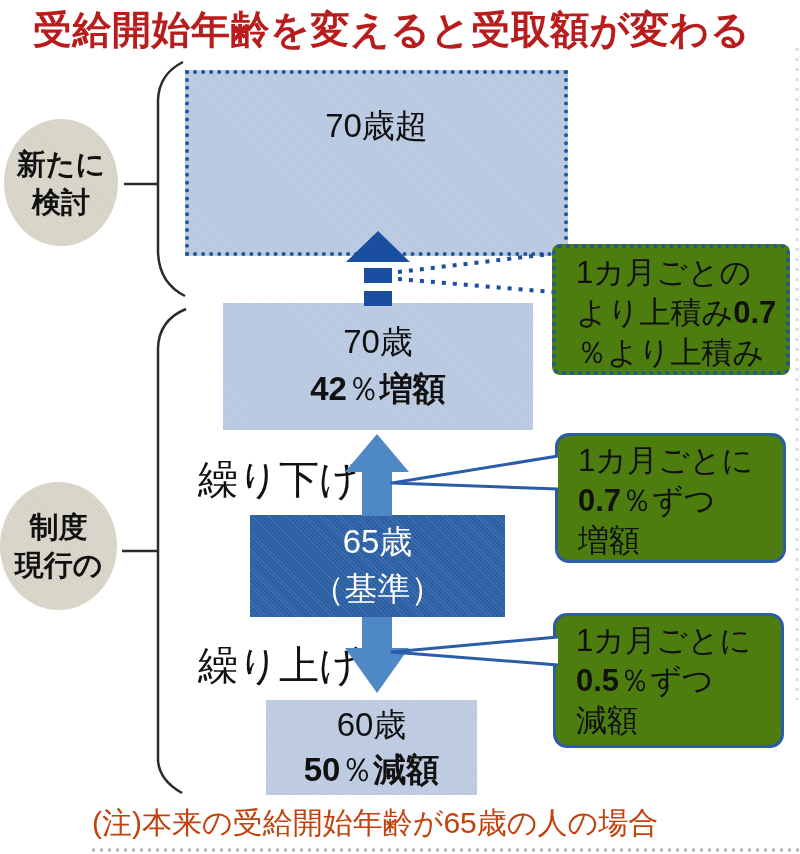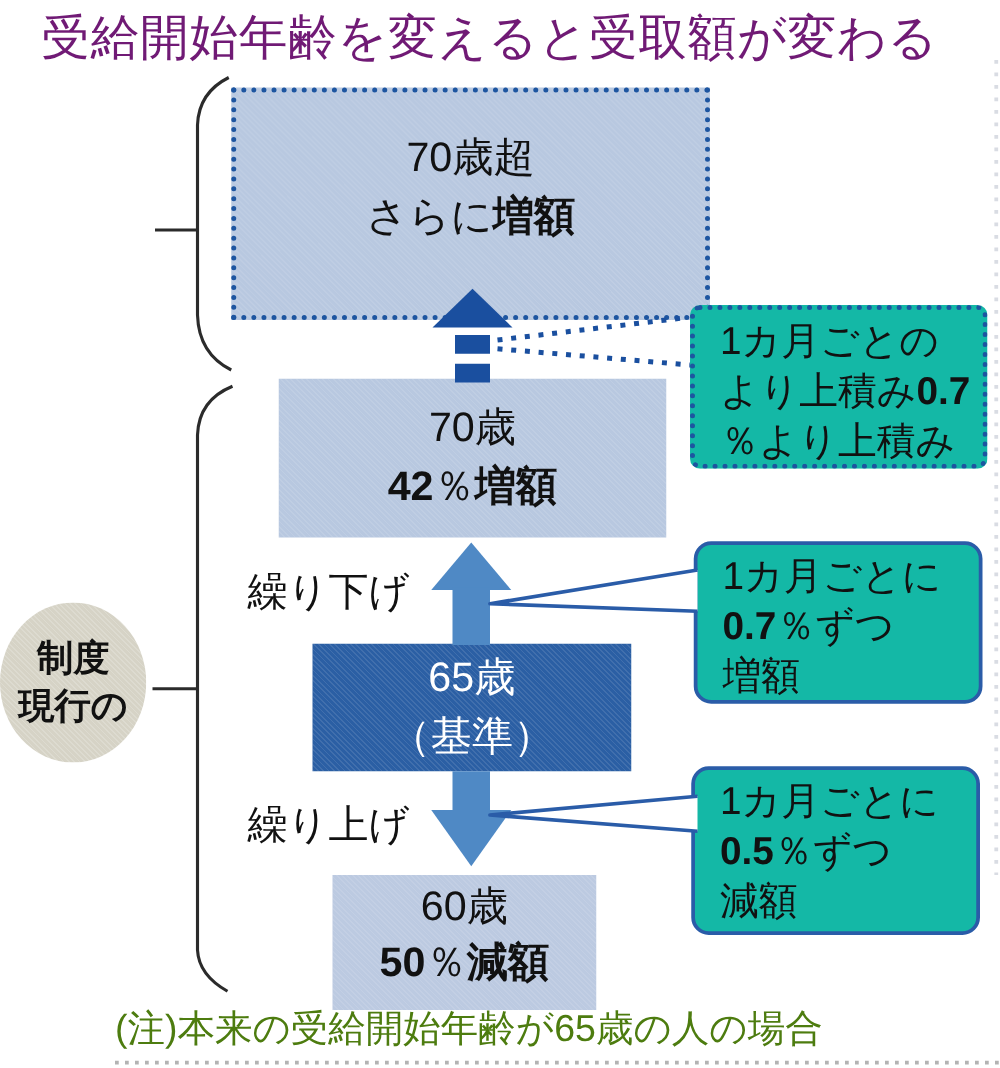--- a/index.html
+++ b/index.html
@@ -2,22 +2,22 @@
 <html><head>
 <meta charset="utf-8">
 <style>
   * { margin:0; padding:0; box-sizing:border-box; }
   html,body { background:#ffffff; }
   .stage {
     position:relative; width:800px; height:854px; background:#ffffff;
     font-family:"Liberation Sans", sans-serif; color:#151515; overflow:hidden;
   }
   .title {
-    position:absolute; left:33px; top:3px; font-size:39px; font-weight:normal;
-    white-space:nowrap; letter-spacing:0.5px; color:#701a75;
+    position:absolute; left:33px; top:3px; font-size:39px; font-weight:bold;
+    white-space:nowrap; letter-spacing:0.5px; color:#b91c1c;
   }
   
   .circle {
     position:absolute; background:#d6d3c6; border-radius:50%;
     display:flex; flex-direction:column; justify-content:center; text-align:center;
     font-weight:bold; font-size:29px; line-height:38px; color:#111;
     background-image:repeating-linear-gradient(45deg, rgba(255,255,255,0.18) 0 1px, transparent 1px 3px);
   }
   .c1 { left:4px;  top:119px; width:114px; height:127px; }
   .c2 { left:0px;  top:482px; width:117px; height:128px; }
@@ -25,52 +25,55 @@
   .box {
     position:absolute; text-align:center; font-size:33px; color:#111;
     background-image:repeating-linear-gradient(45deg, rgba(255,255,255,0.10) 0 1px, transparent 1px 3px);
   }
   .box .ln { line-height:47px; }
   .box-over70 { left:185px; top:70px;  width:383px; height:186px; background-color:#b8c8e0;
                 border:4px dotted #1d55a0; padding-top:28px; }
   .box-70     { left:223px; top:303px; width:310px; height:127px; background-color:#b8c8e0; padding-top:15px; }
   .box-65     { left:250px; top:515px; width:255px; height:102px; background-color:#2b5fa4;
                 color:#fff; font-weight:normal; padding-top:3px; }
-  .box-60     { left:266px; top:700px; width:211px; height:108px;  background-color:#bccae1; padding-top:2px; }
+  .box-60     { left:266px; top:700px; width:211px; height:95px;  background-color:#bccae1; padding-top:2px; }
   .box-60 .ln { line-height:45px; }
   
   .callout {
-    position:absolute; background:#14b8a6; font-size:31px; line-height:40px;
+    position:absolute; background:#4d7c0f; font-size:31px; line-height:40px;
     padding:5px 0 0 20px; color:#111; white-space:nowrap;
   }
   .callout-top { left:552px; top:244px; width:238px; height:131px; border:4px dotted #1d55a0; border-radius:8px; }
   .callout-mid { left:555px; top:433px; width:231px; height:130px; border:3px solid #2a5ca8; border-radius:14px; }
   .callout-bot { left:553px; top:613px; width:231px; height:135px; border:3px solid #2a5ca8; border-radius:14px; }
-  .arrow-label { position:absolute; font-size:32px; color:#111; white-space:nowrap; }
+  .arrow-label { position:absolute; font-size:40px; color:#111; white-space:nowrap; }
   .lbl-defer { left:198px; top:452px; }
   .lbl-adv   { left:198px; top:638px; }
-  .note { position:absolute; left:92px; top:803px; font-size:30px; color:#4d7c0f; white-space:nowrap; }
+  .note { position:absolute; left:92px; top:803px; font-size:30px; color:#c2410c; white-space:nowrap; }
   svg.overlay { position:absolute; left:0; top:0; width:800px; height:854px; pointer-events:none; }
   b { font-weight:bold; }
 </style>
 </head>
 <body>
 
 <div class="stage">
 
   <h1 class="title">受給開始年齢を変えると受取額が変わる</h1>
 
+  <div class="circle c1">
+    <div>新たに</div>
+    <div>検討</div>
+  </div>
   <div class="circle c2">
     <div>制度</div>
     <div>現行の</div>
   </div>
 
   <div class="box box-over70">
     <div class="ln">70歳超</div>
-    <div class="ln"><span>さらに</span><b>増額</b></div>
   </div>
 
   <div class="box box-70">
     <div class="ln">70歳</div>
     <div class="ln"><b>42</b><span>％</span><b>増額</b></div>
   </div>
 
   <div class="box box-65">
     <div class="ln">65歳</div>
     <div class="ln">（基準）</div>

